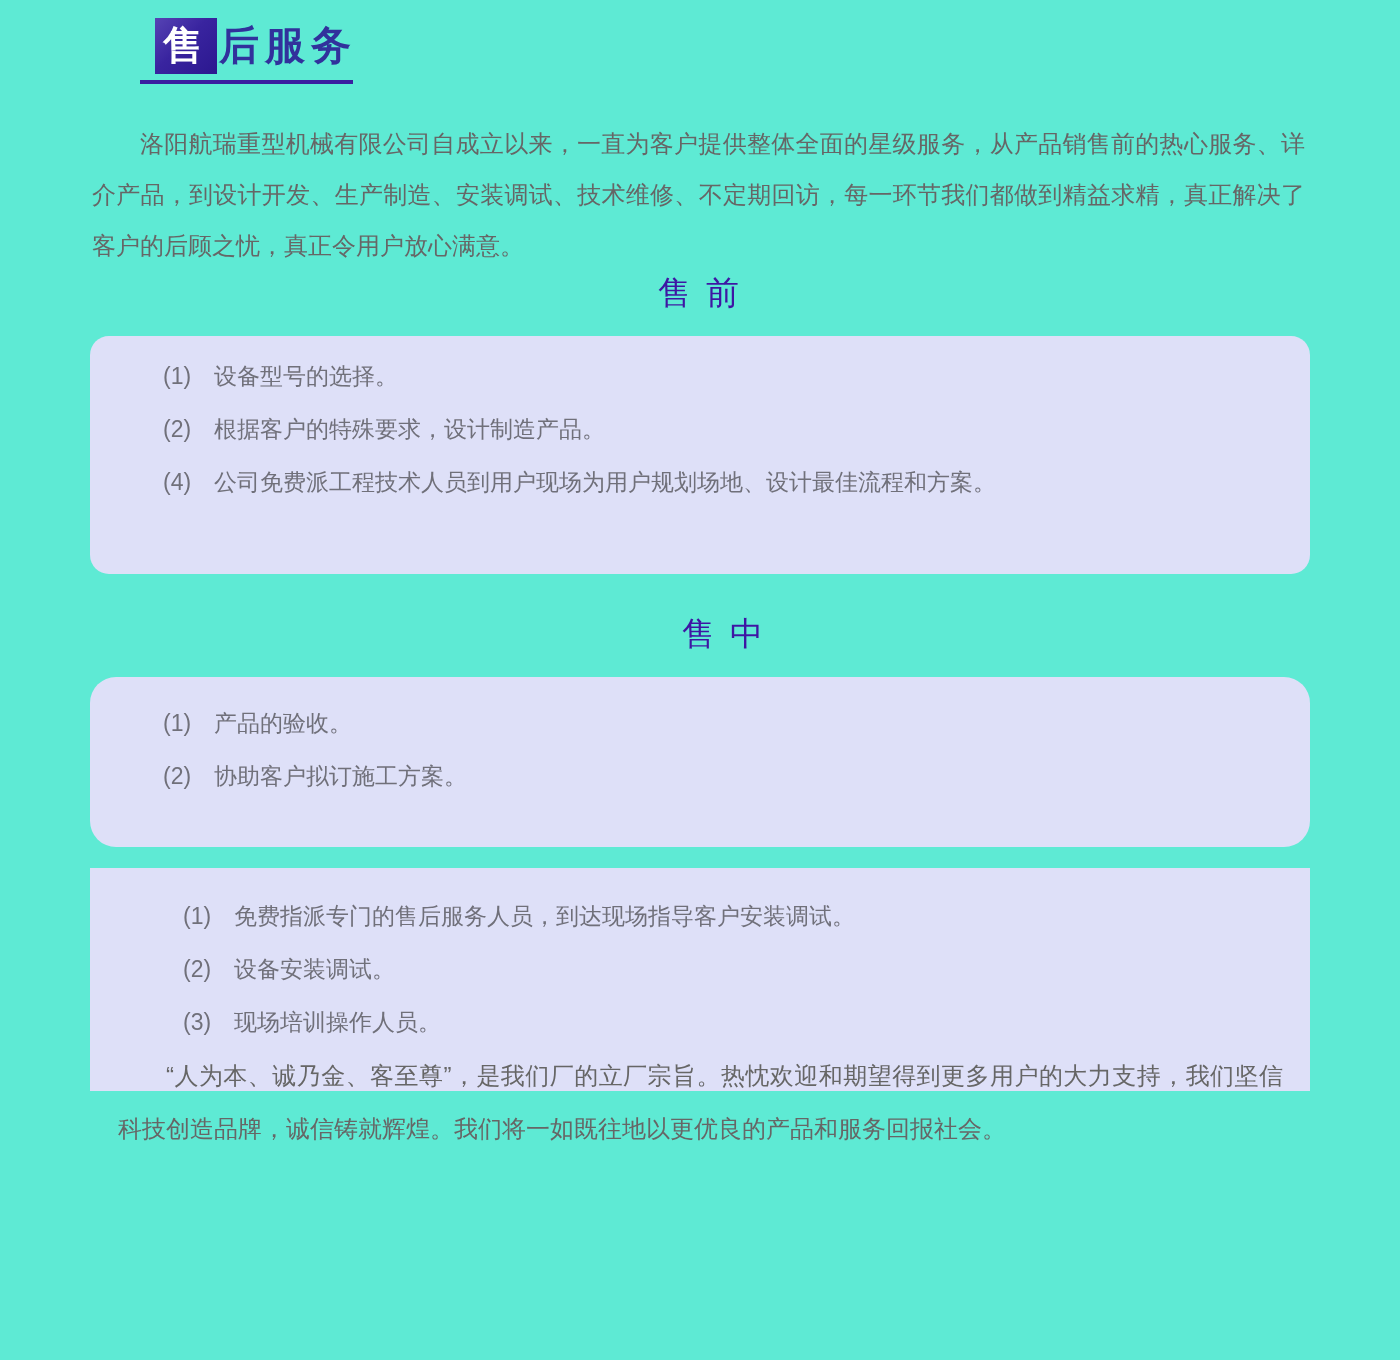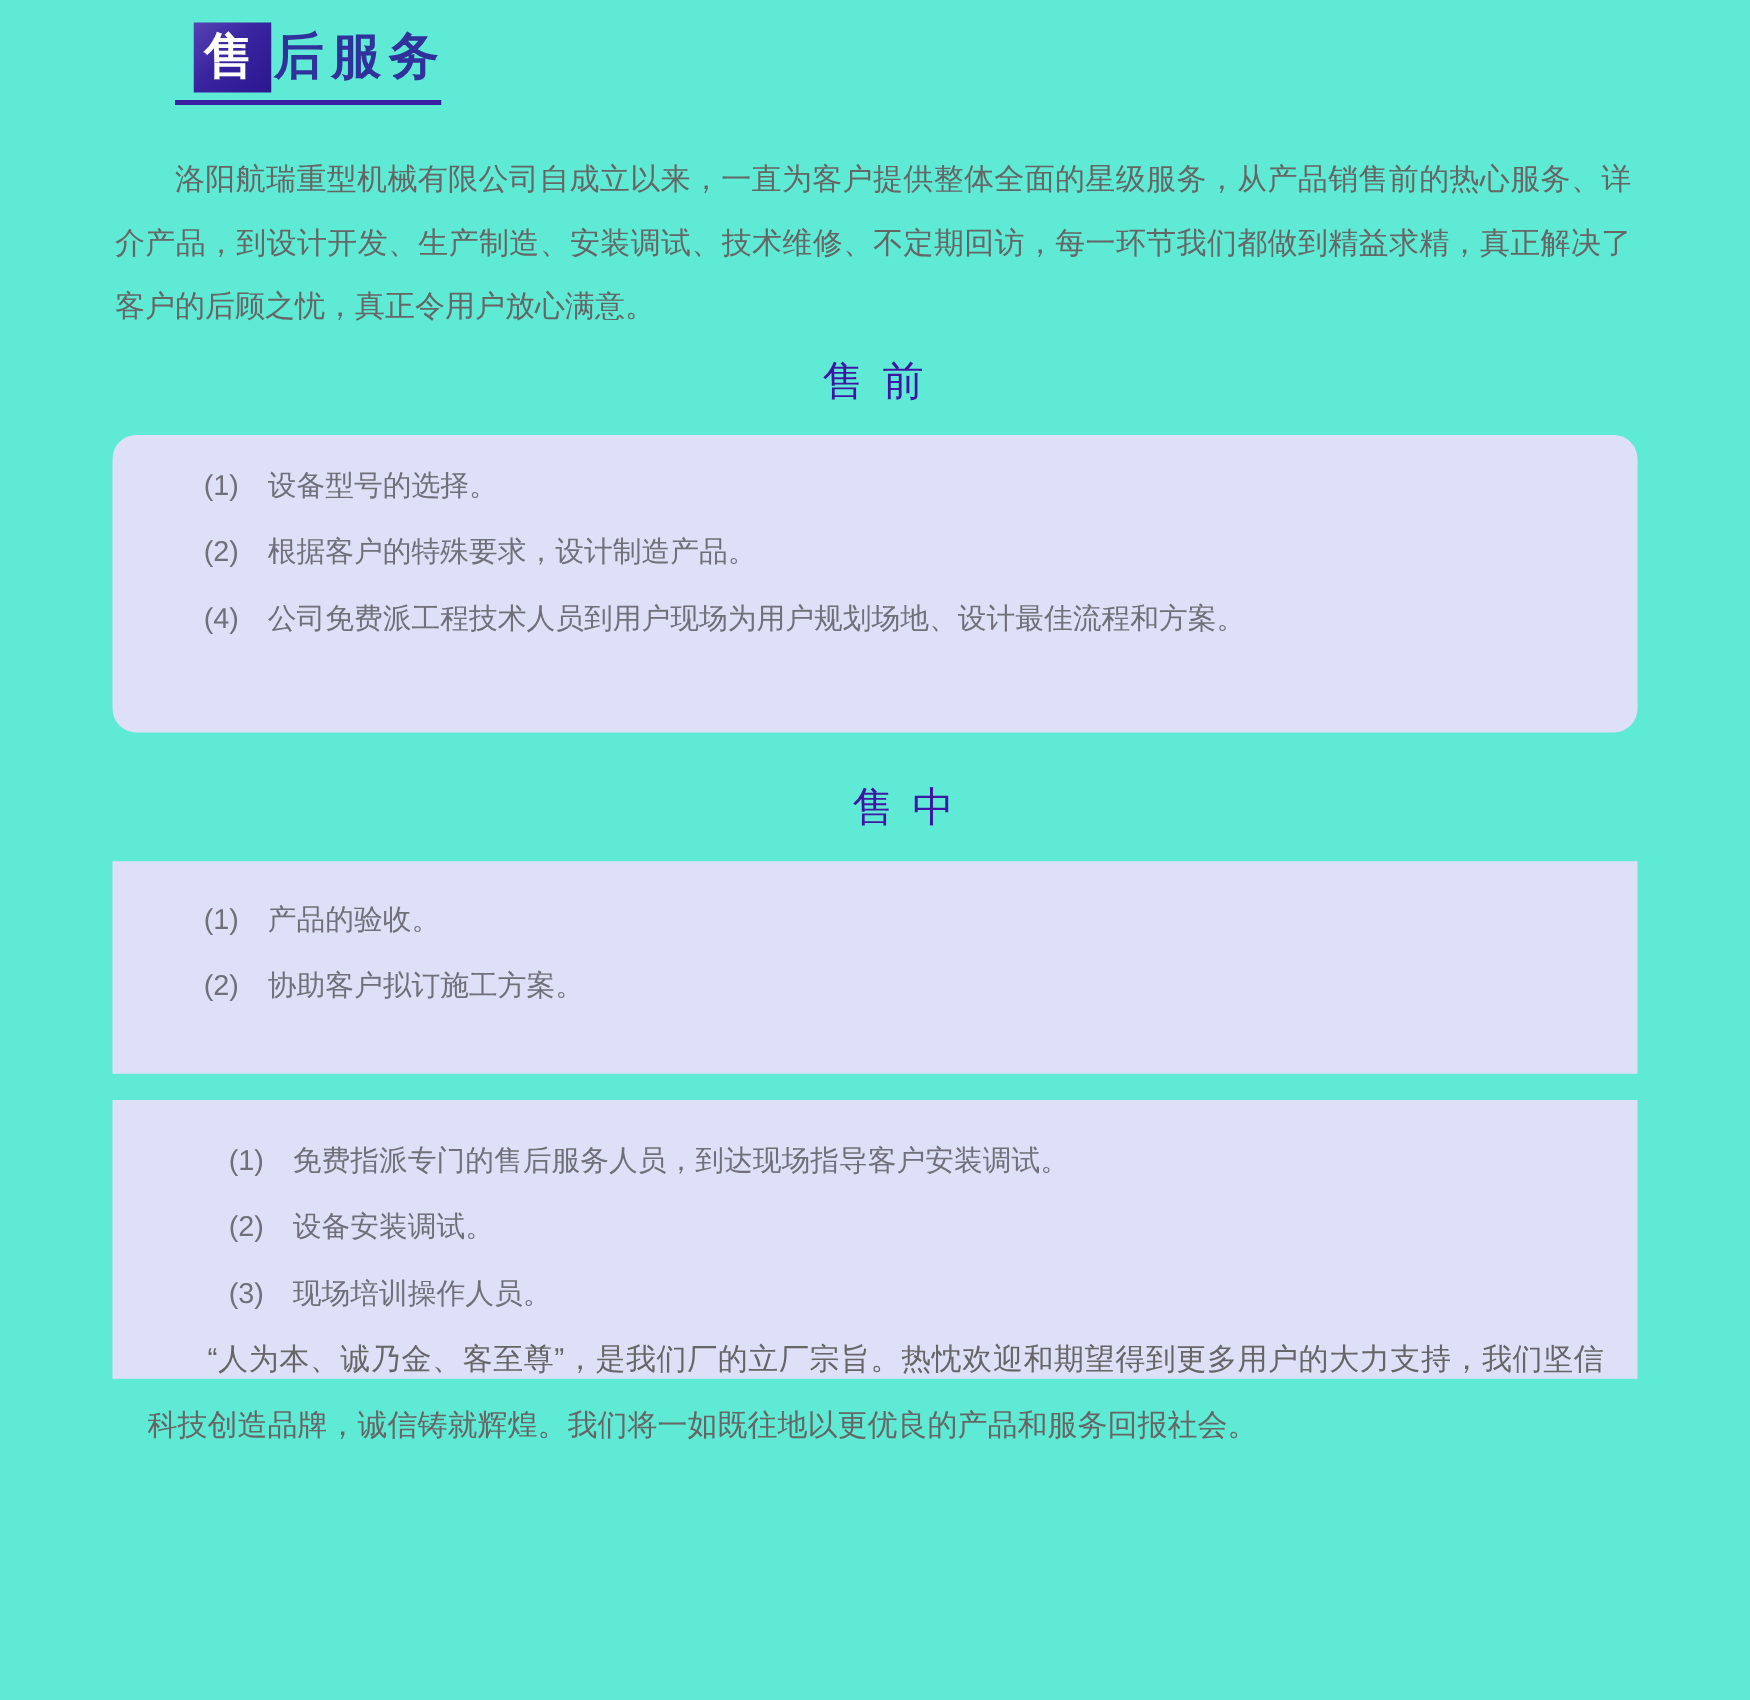--- a/index.html
+++ b/index.html
@@ -57,33 +57,33 @@
 
   
   .section-heading {
     text-align: center;
     font-size: 33px;
     font-weight: 500;
     letter-spacing: 3px;
     color: #3e16a3;
     line-height: 44px;
   }
-  .section-heading.first { margin-top: 12px; }
+  .section-heading.first { margin-top: 0; }
   .section-heading.second { margin-top: 38px; margin-left: 48px; }
   .section-heading.third { margin-top: 62px; }
 
   
   .panel {
     width: 1220px;
     margin-left: 90px;
     margin-top: 21px;
     background: #dee0f8;
   }
   .panel-1 { height: 238px; padding-top: 14px; border-radius: 19px; }
-  .panel-2 { height: 170px; padding-top: 20px; }
+  .panel-2 { height: 170px; padding-top: 20px; border-radius: 26px; }
   .panel-3 { height: 223px; padding-top: 22px; padding-left: 20px; }
 
   .item {
     font-size: 23px;
     line-height: 53px;
     color: #70707a;
     padding-left: 73px;
     padding-right: 30px;
   }
 

